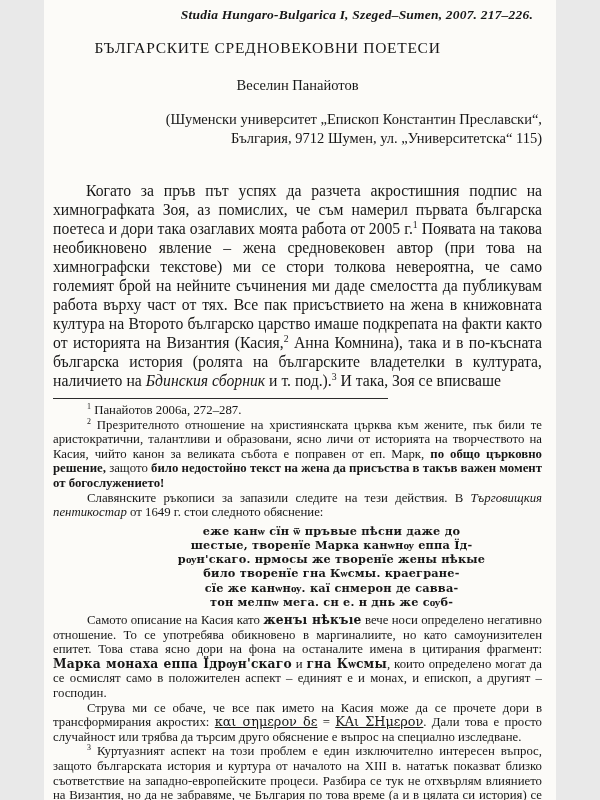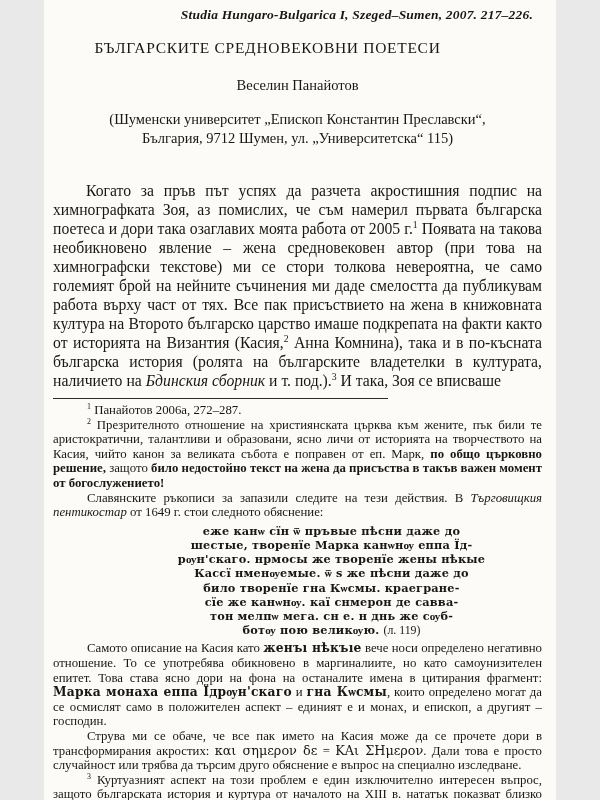--- a/index.html
+++ b/index.html
@@ -25,36 +25,36 @@
   .journal-line .rest{font-weight:bold;}
   .title{
     margin-top:16px;
     text-align:center;
     padding-right:60px;
     font-size:15.5px;
     letter-spacing:0.7px;
     white-space:nowrap;
   }
   .author{margin-top:20px;text-align:center;font-size:14.5px;}
-  .affil{margin-top:16px;text-align:center;font-size:14.5px;line-height:18.5px;}
+  .affil{margin-top:16px;text-align:right;font-size:14.5px;line-height:18.5px;}
   .bodytext{
     margin:34px 0 0 0;
     font-size:15.7px;
     line-height:19px;
     text-align:justify;
     text-indent:33px;
   }
   .fnsep{margin-top:8px;width:335px;border-top:1.7px solid #2b2b2b;}
   .footnotes{margin-top:4px;font-size:12.8px;line-height:14.6px;text-align:justify;}
   .fn{margin:0;text-indent:34px;}
   sup{font-size:0.62em;line-height:0;vertical-align:super;}
   .i{font-style:italic;}
   .b{font-weight:bold;}
   .slav{font-family:"DejaVu Serif",serif;font-weight:bold;font-size:0.96em;letter-spacing:0.2px;}
-  .greek{font-family:"DejaVu Serif",serif;}
+  .greek{font-family:"DejaVu Serif",serif;text-decoration:underline;}
   .quote{margin:4px 0 4px 68px;font-size:11.8px;line-height:14.2px;}
   .qline{white-space:nowrap;text-align:center;text-indent:0;}
 </style>
 </head>
 <body>
 
 <div class="page">
 
   <div class="journal-line">
     <span class="i">Studia Hungaro-Bulgarica</span><span class="rest i"> I, Szeged–Sumen, 2007. 217–226.</span>
@@ -74,24 +74,22 @@
   <div class="fnsep"></div>
 
   <div class="footnotes">
     <p class="fn"><sup>1</sup><span> Панайотов 2006а, 272–287.</span></p>
     <p class="fn"><sup>2</sup><span> Презрителното отношение на християнската църква към жените, пък били те аристократични, талантливи и образовани, ясно личи от историята на творчеството на Касия, чийто канон за великата събота е поправен от еп. Марк, </span><span class="b">по общо църковно решение,</span><span> защото </span><span class="b">било недостойно текст на жена да присъства в такъв важен момент от богослужението!</span></p>
     <p class="fn"><span>Славянските ръкописи за запазили следите на тези действия. В </span><span class="i">Търговищкия пентикостар</span><span> от 1649 г. стои следното обяснение:</span></p>
     <div class="quote" id="quote-block">
         <div class="qline"><span class="slav">еже канѡ сїн ѿ пръвые пѣсни даже до</span></div>
         <div class="qline"><span class="slav">шестые, творенїе Марка канѡнѹ еппа Їд-</span></div>
         <div class="qline"><span class="slav">рѹн'скаго. нрмосы же творенїе жены нѣкые</span></div>
-        <div class="qline"><span class="slav">Кассї нменѹемые. ѿ ѕ же пѣсни даже до</span></div>
         <div class="qline"><span class="slav">било творенїе гна Кѡсмы. краегране-</span></div>
         <div class="qline"><span class="slav">сїе же канѡнѹ. каї снмерон де савва-</span></div>
         <div class="qline"><span class="slav">тон мелпѡ мега. сн е. н днь же сѹб-</span></div>
-        <div class="qline"><span class="slav">ботѹ пою великѹю. </span><span>(л. 119)</span></div>
       </div>
     <p class="fn"><span>Самото описание на Касия като </span><span class="slav">женъı нѣкъıе</span><span> вече носи определено негативно отношение. То се употребява обикновено в маргиналиите, но като самоунизителен епитет. Това става ясно дори на фона на останалите имена в цитирания фрагмент: </span><span class="slav">Марка монаха еппа Їдрѹн'скаго</span><span> и </span><span class="slav">гна Кѡсмы</span><span>, които определено могат да се осмислят само в положителен аспект – единият е и монах, и епископ, а другият – господин.</span></p>
     <p class="fn"><span>Струва ми се обаче, че все пак името на Касия може да се прочете дори в трансформирания акростих: </span><span class="greek">και σημερον δε</span><span> = </span><span class="greek">ΚΑι ΣΗμερον</span><span>. Дали това е просто случайност или трябва да търсим друго обяснение е въпрос на специално изследване.</span></p>
     <p class="fn"><sup>3</sup><span> Куртуазният аспект на този проблем е един изключително интересен въпрос, защото българската история и куртура от началото на XIII в. нататък показват близко съответствие на западно-европейските процеси. Разбира се тук не отхвърлям влиянието на Византия, но да не забравяме, че България по това време (а и в цялата си история) се намира между Запада и Изтока.</span></p>
   </div>
 
 </div>
 
 </body></html>

